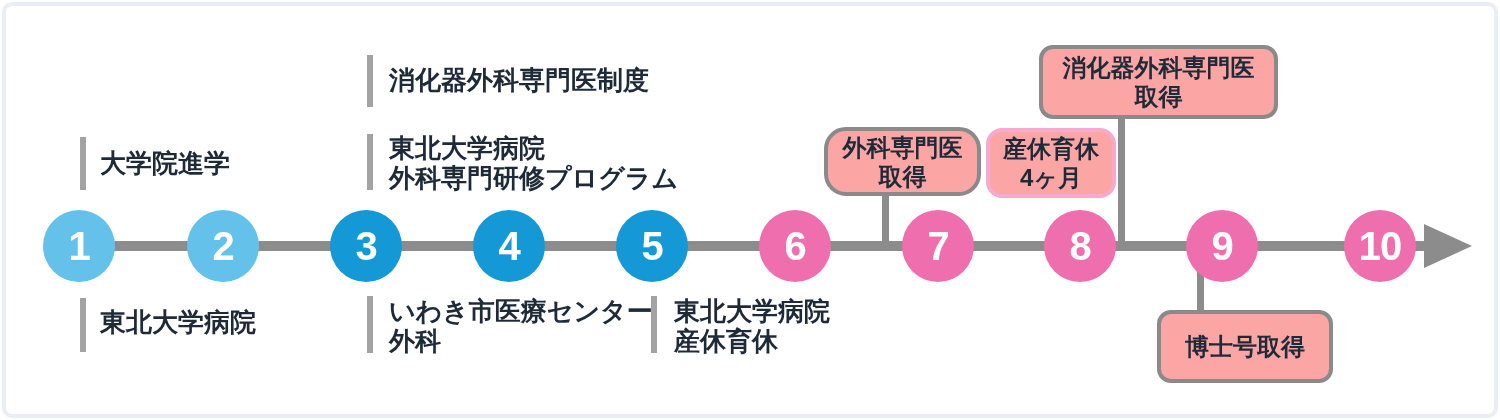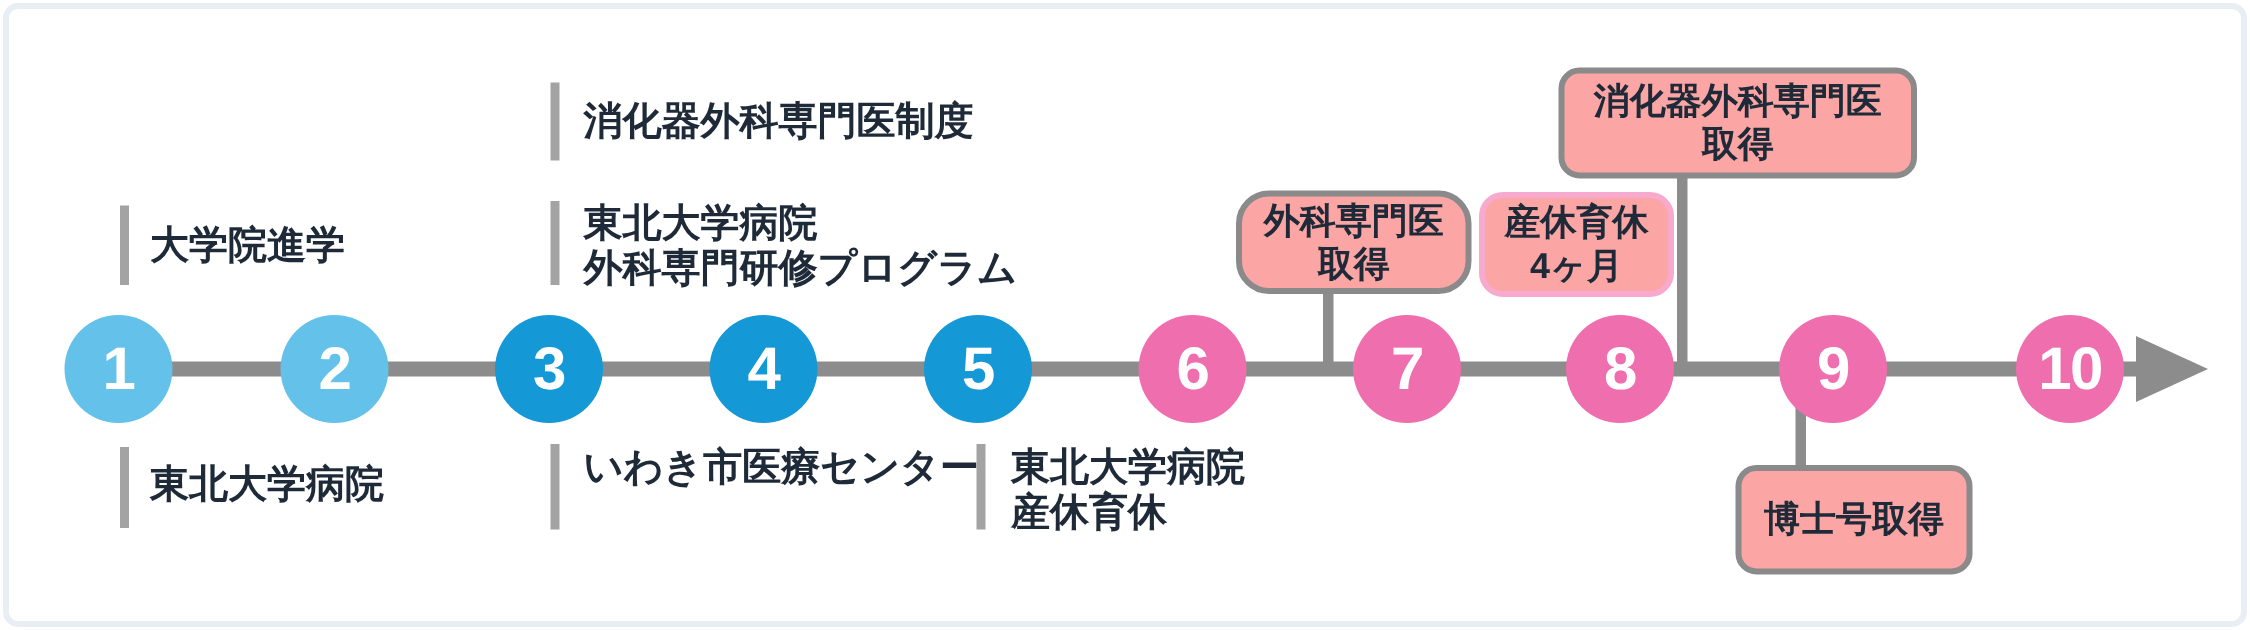--- a/index.html
+++ b/index.html
@@ -136,20 +136,21 @@
 
   <div class="lbl" style="left:389px; top:65px;">消化器外科専門医制度</div>
 
   <div class="lbl" style="left:389px; top:133px;">
     <div>東北大学病院</div>
     <div>外科専門研修プログラム</div>
   </div>
 
   <div class="lbl" style="left:389px; top:296px;">
     <div>いわき市医療センター</div>
+    <div>外科</div>
   </div>
 
   <div class="lbl" style="left:674px; top:296px;">
     <div>東北大学病院</div>
     <div>産休育休</div>
   </div>
 
   <div class="callout" style="left:788px; top:127px; width:157px; height:69px;border-radius:22px;">
     <div>外科専門医</div>
     <div>取得</div>
@@ -158,17 +159,17 @@
   <div class="callout pink-border" style="left:950px; top:128px; width:130px; height:70px;">
     <div>産休育休</div>
     <div>4ヶ月</div>
   </div>
 
   <div class="callout" style="left:1003px; top:45px; width:239px; height:74px;">
     <div>消化器外科専門医</div>
     <div>取得</div>
   </div>
 
-  <div class="callout" style="left:1121px; top:310px; width:158px; height:73px;">
+  <div class="callout" style="left:1121px; top:310px; width:176px; height:73px;">
     <div>博士号取得</div>
   </div>
 
 </div>
 
 </body></html>

